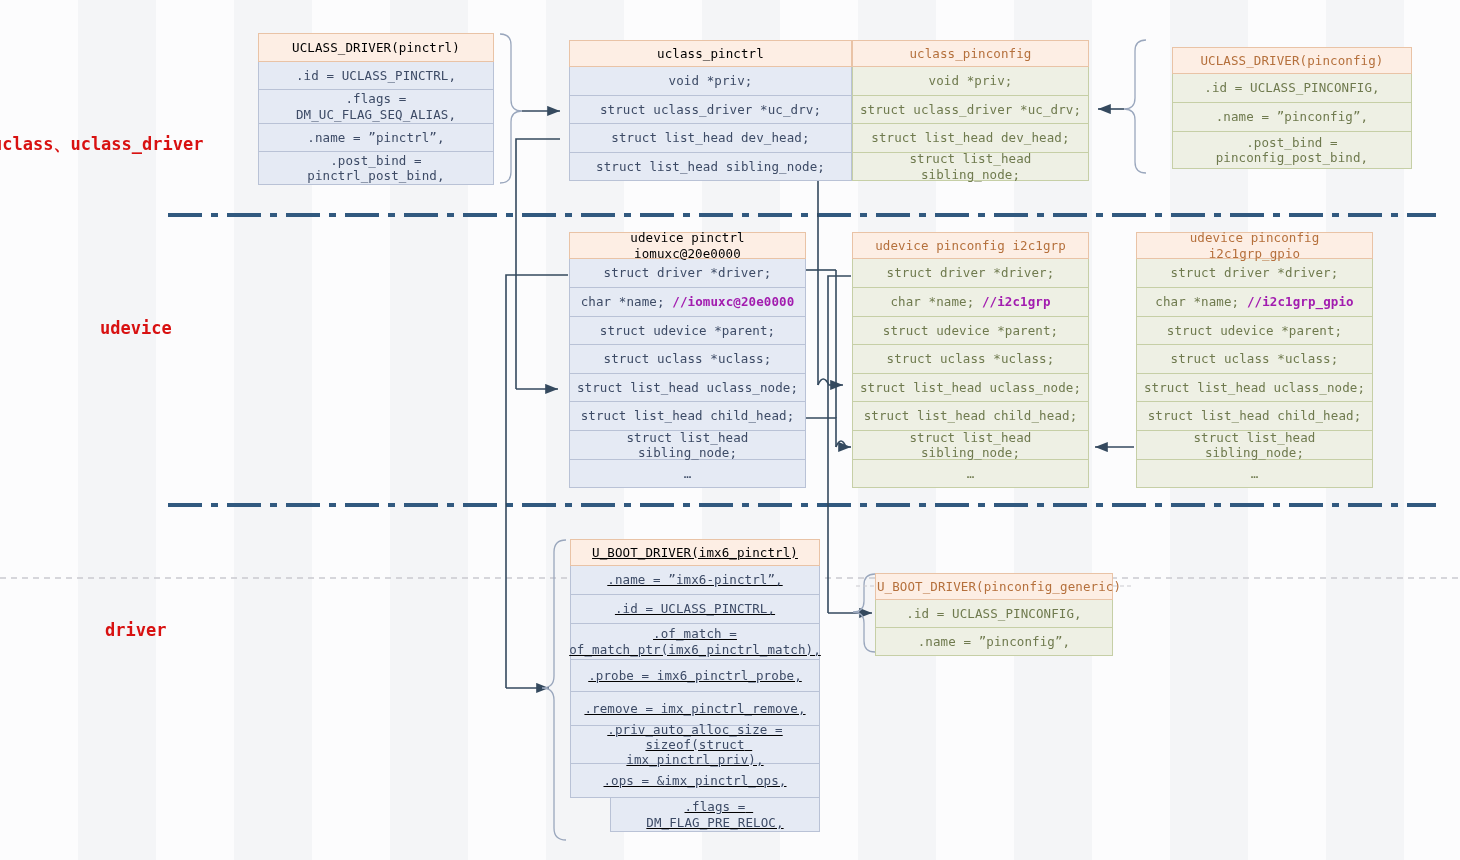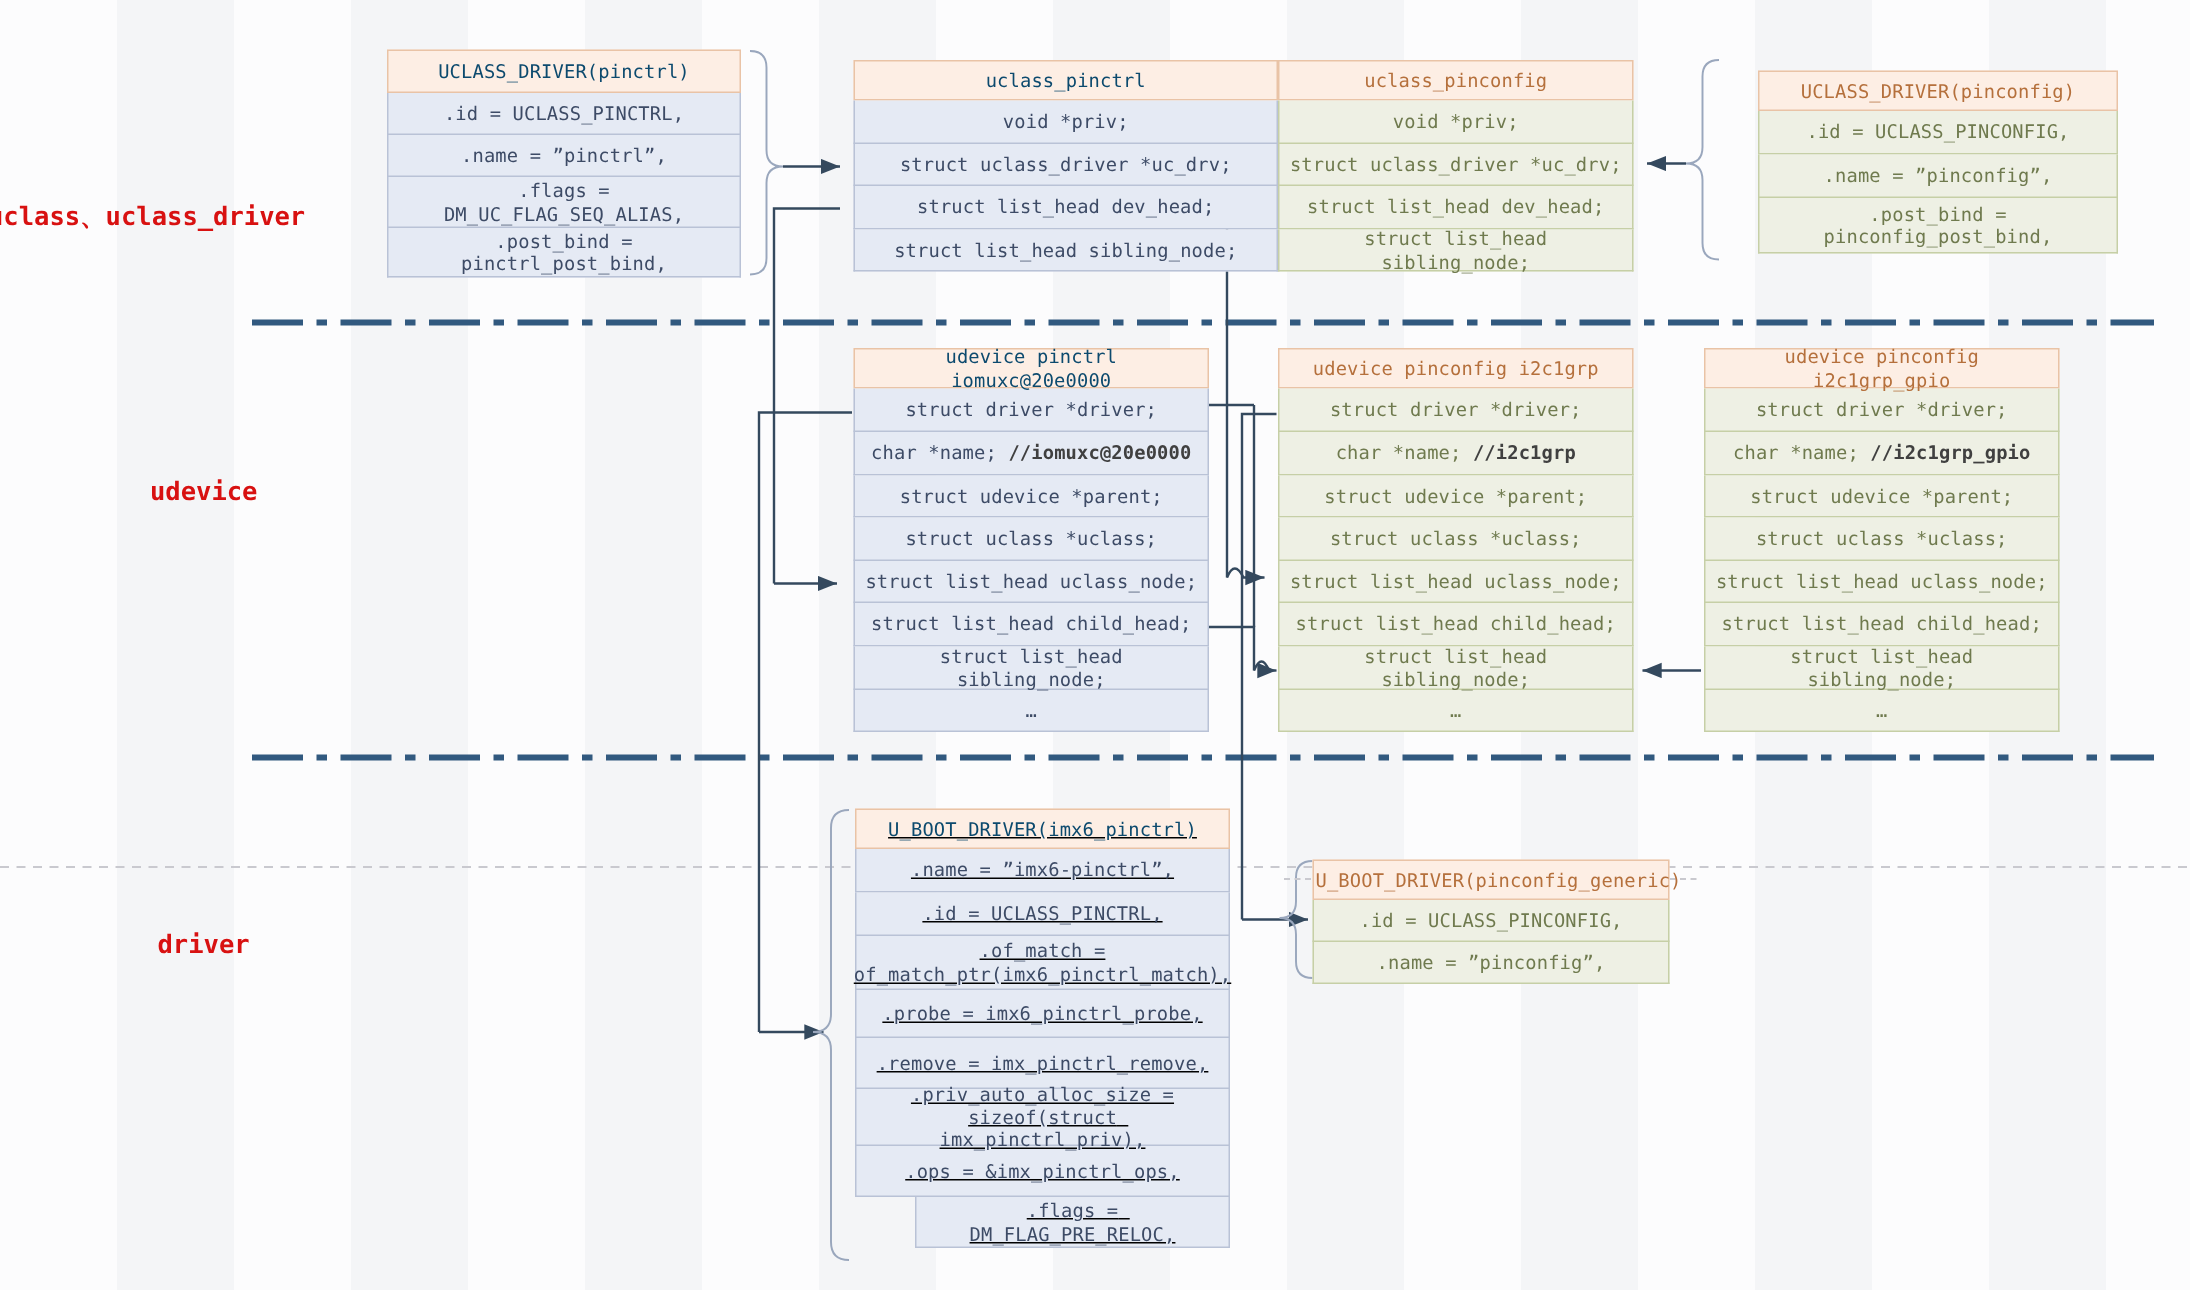--- a/index.html
+++ b/index.html
@@ -24,27 +24,27 @@
     box-sizing:border-box;
     display:flex;align-items:center;justify-content:center;
     text-align:center;
     font-size:12.5px;
     line-height:1.22;
     letter-spacing:.1px;
     padding:3px 6px;
     white-space:pre-wrap;
   }
   
-  .hdr-o{background:#fdeee4;border:1px solid #e9c3a6;color:#0c4a6e;}
+  .hdr-o{background:#fdeee4;border:1px solid #e9c3a6;color:#000000;}
   .b-blue{background:#e5eaf4;border:1px solid #b9c2d6;border-top:none;color:#3d4b66;}
   
   .b-green{background:#eef0e4;border:1px solid #c6cfa6;border-top:none;color:#6f7a4e;}
   .hdr-o-g{background:#fdeee4;border:1px solid #e9c3a6;color:#b5703c;}
 
-  .note{color:#404040;font-weight:bold;}
+  .note{color:#a21caf;font-weight:bold;}
 
   
   .side-label{
     position:absolute;color:#d81111;font-weight:bold;font-size:17px;
     font-family:"DejaVu Sans Mono","Liberation Mono",monospace;
     white-space:nowrap;
   }
 </style>
 </head>
 <body>
@@ -123,22 +123,22 @@
     <line x1="1113" y1="586" x2="1131" y2="586" stroke="#c9c9cf" stroke-width="1.2" stroke-dasharray="4 3"></line>
   </svg>
 
   <div class="side-label" style="left:-8px;top:133px;">uclass、uclass_driver</div>
   <div class="side-label" style="left:100px;top:318px;">udevice</div>
   <div class="side-label" style="left:105px;top:620px;">driver</div>
 
   <div class="box" style="left:258px;top:33px;width:236px;">
     <div class="row hdr-o" style="height:29px;">UCLASS_DRIVER(pinctrl)</div>
     <div class="row b-blue" style="height:28px;">.id = UCLASS_PINCTRL,</div>
+    <div class="row b-blue" style="height:34px;">.flags = DM_UC_FLAG_SEQ_ALIAS,</div>
     <div class="row b-blue" style="height:28px;">.name = ”pinctrl”,</div>
-    <div class="row b-blue" style="height:34px;">.flags = DM_UC_FLAG_SEQ_ALIAS,</div>
     <div class="row b-blue" style="height:33px;">.post_bind = pinctrl_post_bind,</div>
   </div>
 
   <div class="box" style="left:569px;top:40px;width:283px;">
     <div class="row hdr-o" style="height:27px;">uclass_pinctrl</div>
     <div class="row b-blue" style="height:29px;">void *priv;</div>
     <div class="row b-blue" style="height:28px;">struct uclass_driver *uc_drv;</div>
     <div class="row b-blue" style="height:29px;">struct list_head dev_head;</div>
     <div class="row b-blue" style="height:28px;">struct list_head sibling_node;</div>
   </div>

